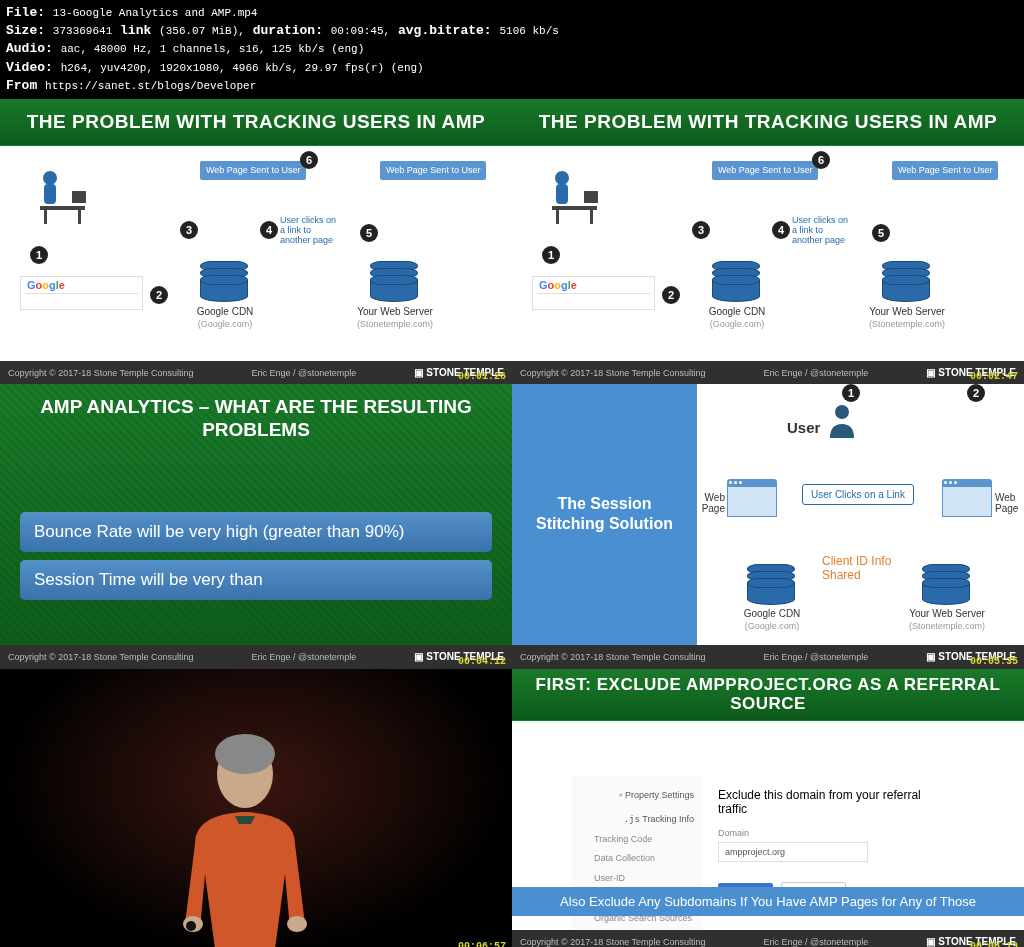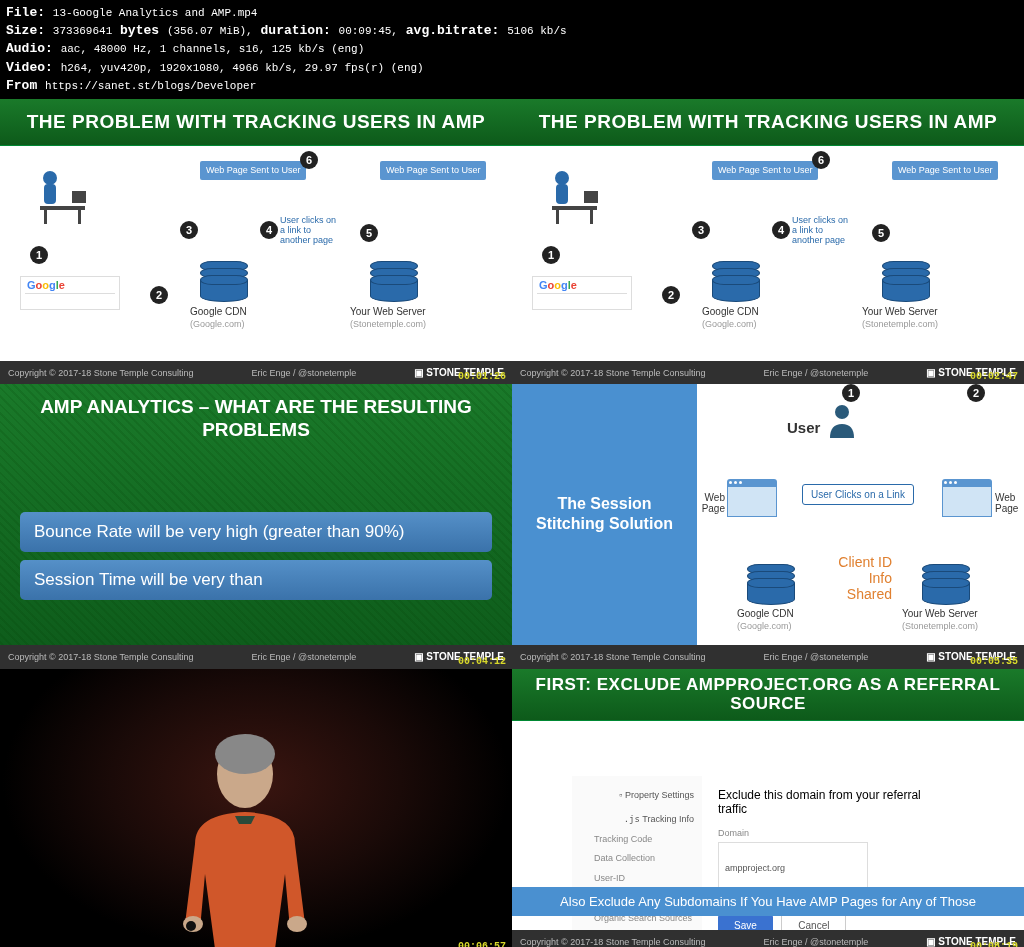--- a/index.html
+++ b/index.html
@@ -14,28 +14,28 @@
 .footer { background: #303030; color: #bbb; font-size: 9px; height: 24px; display: flex; align-items: center; justify-content: space-between; padding: 0 8px; }
 .footer .logo { color: #fff; font-weight: bold; font-size: 10px; }
 .ts { position: absolute; right: 6px; bottom: 2px; color: #d8d82a; font-family: 'Courier New', monospace; font-size: 10px; font-weight: bold; z-index: 5; }
 
 
 .db { position: absolute; }
 .db .stack div { width: 48px; height: 10px; background: #2a6aaa; border-radius: 50%/100%; margin-top: -3px; border: 1px solid #1a4a7a; }
 .db .stack div:first-child { margin-top: 0; }
 .db .stack { position: relative; }
 .db .body { width: 48px; height: 22px; background: #2a6aaa; margin-top: -5px; border-radius: 0 0 24px 24px / 0 0 6px 6px; border: 1px solid #1a4a7a; border-top:none; }
-.lbl { font-size: 10px; text-align: left; color: #333; line-height: 1.2; }
+.lbl { font-size: 10px; text-align: center; color: #333; line-height: 1.2; }
 .lbl .sub { color: #999; font-size: 9px; }
 .tag { position: absolute; background: #5a95d0; color: #fff; font-size: 9px; padding: 4px 6px; border-radius: 2px; text-align: center; line-height: 1.2; }
 .note { position: absolute; color: #2a6aaa; font-size: 9px; width: 60px; line-height: 1.1; }
 .num { position: absolute; width: 18px; height: 18px; background: #222; color: #fff; border-radius: 50%; font-size: 11px; display: flex; align-items: center; justify-content: center; font-weight: bold; }
 .person { position: absolute; left: 30px; top: 20px; }
 .person svg { width: 70px; height: 60px; }
-.gbox { position: absolute; left: 20px; top: 130px; width: 100px; height: 34px; border: 1px solid #ddd; background: #fff; }
+.gbox { position: absolute; left: 20px; top: 130px; width: 123px; height: 34px; border: 1px solid #ddd; background: #fff; }
 .gbox .glogo { font-size: 11px; padding: 2px 6px; font-weight: bold; }
 .gbox .gbar { border-top: 1px solid #ddd; height: 14px; margin: 0 4px; }
 
 
 .bullets { padding: 70px 20px 0; }
 .bullet { background: linear-gradient(#5590c8, #3a72aa); color: #fff; font-size: 17px; padding: 10px 14px; border-radius: 5px; margin-bottom: 8px; }
 
 
 .s4l { position:absolute; left:0; top:0; width:185px; height:261px; background:#4a90d0; color:#fff; display:flex; align-items:center; justify-content:center; text-align:center; font-size:16px; font-weight:bold; padding: 0 15px; line-height:1.3; }
 .s4r { position:absolute; left:185px; top:0; width:327px; height:261px; background:#fff; }
@@ -46,36 +46,36 @@
 
 
 .ga { position:absolute; left:60px; top:55px; width:392px; height:160px; background:#fafafa; display:flex; font-size:9px; }
 .ga-side { width:130px; padding:10px 8px; color:#888; line-height:2.2; }
 .ga-side .hdr { color:#555; font-weight:500;text-align:right; }
 .ga-side .indent { padding-left:14px; }
 .ga-side .active { color:#d04030; }
 .ga-main { flex:1; padding:12px 16px; background:#fff; }
 .ga-main .title { font-size:12px; margin-bottom:12px; }
 .ga-main .flabel { color:#888; margin-bottom:4px; }
-.ga-main .input { border:1px solid #ddd; padding:20px 6px; width:150px; color:#555; margin-bottom:20px; }
+.ga-main .input { border:1px solid #ddd; padding:4px 6px; width:150px; color:#555; margin-bottom:20px; }
 .ga-main .btn { display:inline-block; padding:5px 16px; border-radius:2px; font-size:10px; margin-right:6px; }
 .ga-main .save { background:#3a72d0; color:#fff; }
 .ga-main .cancel { border:1px solid #ccc; color:#555; }
 .red-arr { position:absolute; color:#d02020; font-size:16px; transform:rotate(25deg); }
 .bluebar { position:absolute; bottom:24px; left:0; right:0; background:#4a90d0; color:#fff; text-align:center; font-size:13px; padding:7px 0; }
 
 
 .speaker { width:100%; height:100%; background: radial-gradient(ellipse at 50% 40%, #3a1510 0%, #1a0a08 40%, #000 70%); position:relative; }
 </style>
 </head>
 <body>
 
 <div class="meta">
   <div><b>File:</b> <span class="val">13-Google Analytics and AMP.mp4</span></div>
-  <div><b>Size:</b> <span class="val">373369641</span> <b>bytes</b> <span class="val">(356.07 MiB),</span> <b>duration:</b> <span class="val">00:09:45,</span> <b>avg.bitrate:</b> <span class="val">5106 kb/s</span></div>
+  <div><b>Size:</b> <span class="val">373369641</span> <b>link</b> <span class="val">(356.07 MiB),</span> <b>duration:</b> <span class="val">00:09:45,</span> <b>avg.bitrate:</b> <span class="val">5106 kb/s</span></div>
   <div><b>Audio:</b> <span class="val">aac, 48000 Hz, 1 channels, s16, 125 kb/s (eng)</span></div>
   <div><b>Video:</b> <span class="val">h264, yuv420p, 1920x1080, 4966 kb/s, 29.97 fps(r) (eng)</span></div>
   <div><b>From</b> <span class="val">https://sanet.st/blogs/Developer</span></div>
 </div>
 
 <div class="grid">
 
 <div class="slide">
   <div class="green-hdr">THE PROBLEM WITH TRACKING USERS IN AMP</div>
   <div class="diag-body">
@@ -216,21 +216,21 @@
           <div class="bar">
             <i></i>
             <i></i>
             <i></i>
           </div>
           <div class="win"></div>
         </div>
     <div style="position:absolute; left:0px; top:108px; font-size:10px; color:#333; width:28px; text-align:right;">Web Page</div>
     <div style="position:absolute; left:298px; top:108px; font-size:10px; color:#333;">Web Page</div>
     <div style="position:absolute; left:105px; top:100px; border:1px solid #2a6aaa; color:#2a6aaa; font-size:10px; padding:4px 8px; border-radius:3px; text-align:center;">User Clicks on a Link</div>
-    <div style="position:absolute; left:125px; top:170px; color:#e08030; font-size:14px; text-align:right; width:70px;">Client ID Info Shared</div>
+    <div style="position:absolute; left:125px; top:170px; color:#e08030; font-size:12px; text-align:left; width:70px;">Client ID Info Shared</div>
     <div class="db" style="left:50px; top:180px;">
           <div class="stack">
             <div></div>
             <div></div>
             <div></div>
           </div>
           <div class="body"></div>
           <div class="lbl" style="margin-top:3px; margin-left:-10px; width:70px;"><span>Google CDN</span><br><span class="sub">(Google.com)</span></div>
         </div>
     <div class="db" style="left:225px; top:180px;">

